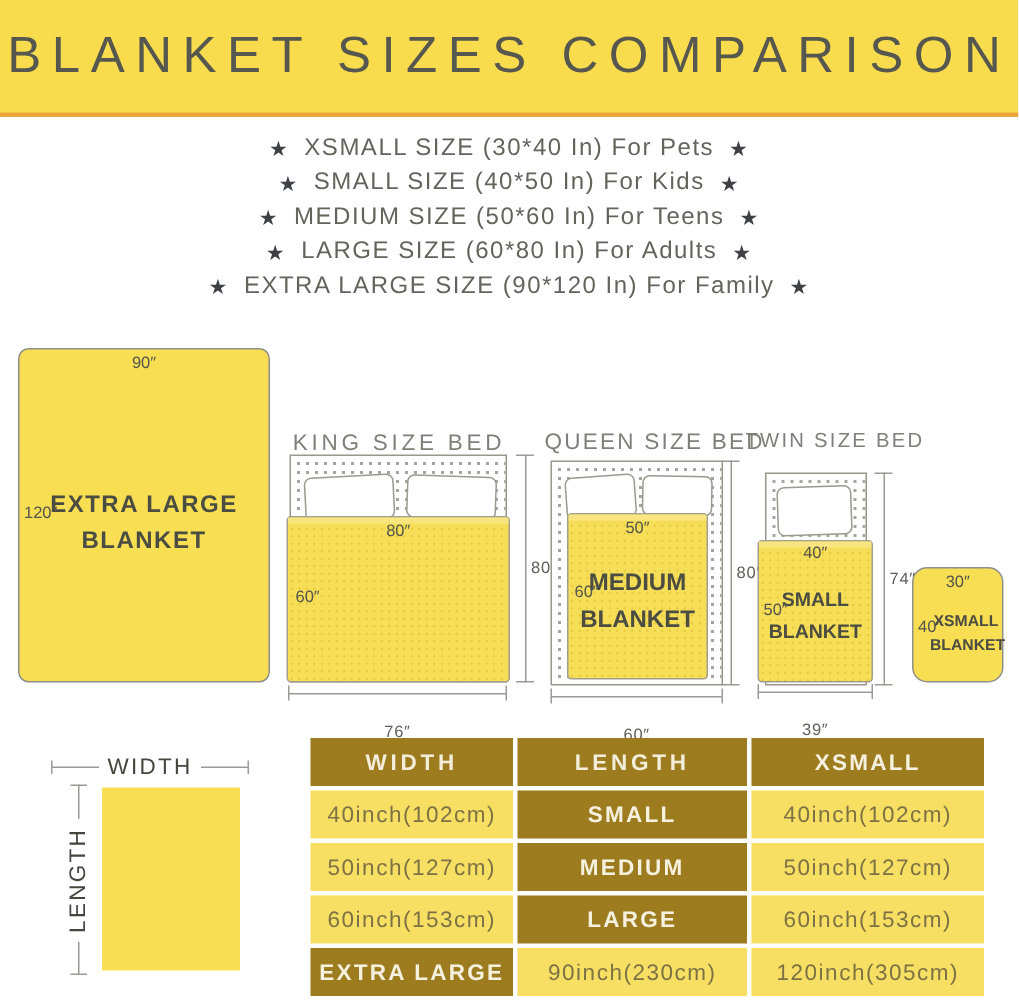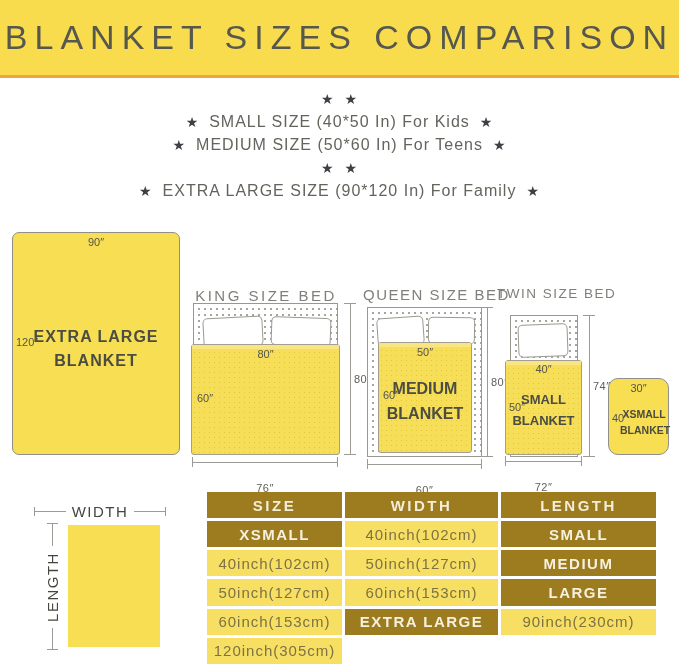--- a/index.html
+++ b/index.html
@@ -97,34 +97,36 @@
 
 <div id="canvas">
 
   <div class="banner">
     <div class="banner-title">BLANKET SIZES COMPARISON</div>
   </div>
 
   <div class="star-list">
     <div class="star-row">
       <span class="star">★</span>
+      <span>XSMALL SIZE (30*40 In) For Pets</span>
       <span class="star">★</span>
     </div>
     <div class="star-row">
       <span class="star">★</span>
       <span>SMALL SIZE (40*50 In) For Kids</span>
       <span class="star">★</span>
     </div>
     <div class="star-row">
       <span class="star">★</span>
       <span>MEDIUM SIZE (50*60 In) For Teens</span>
       <span class="star">★</span>
     </div>
     <div class="star-row">
       <span class="star">★</span>
+      <span>LARGE SIZE (60*80 In) For Adults</span>
       <span class="star">★</span>
     </div>
     <div class="star-row">
       <span class="star">★</span>
       <span>EXTRA LARGE SIZE (90*120 In) For Family</span>
       <span class="star">★</span>
     </div>
   </div>
 
   <div class="sblanket" style="left:12px;top:232px;width:168px;height:223px;padding-left:20px;">
@@ -181,21 +183,21 @@
     <span class="blabel" style="left:3px;top:40px;">50″</span>
     <div class="bname" style="top:28px;font-size:13px;line-height:21px;">
       <div>SMALL</div>
       <div>BLANKET</div>
     </div>
   </div>
   <div class="vdim" style="left:589px;top:315px;height:142px;">
     <span class="dlabel">74″</span>
   </div>
   <div class="hdim" style="left:505px;top:461px;width:77px;">
-    <span class="dlabel">72″</span>
+    <span class="dlabel">39″</span>
   </div>
 
   <div class="sblanket" style="left:608px;top:378px;width:61px;height:77px;border-radius:10px;">
     <span class="blabel top" style="top:3px;">30″</span>
     <span class="blabel" style="left:3px;top:33px;">40″</span>
     <div class="bname" style="left:11px;width:48px;top:27px;font-size:10.5px;line-height:16px;">
       <div>XSMALL</div>
       <div>BLANKET</div>
     </div>
   </div>
@@ -205,21 +207,20 @@
     <span>WIDTH</span>
     <span class="wseg last"></span>
   </div>
   <div class="legend-length">
     <div class="lline"></div>
     <span class="llabel">LENGTH</span>
   </div>
   <div class="legend-rect"></div>
 
   <div class="size-table">
-    <div class="cell th">SIZE</div>
     <div class="cell th">WIDTH</div>
     <div class="cell th">LENGTH</div>
 
     <div class="cell tc-size">XSMALL</div>
     <div class="cell tc">40inch(102cm)</div>
 
     <div class="cell tc-size">SMALL</div>
     <div class="cell tc">40inch(102cm)</div>
     <div class="cell tc">50inch(127cm)</div>
 

